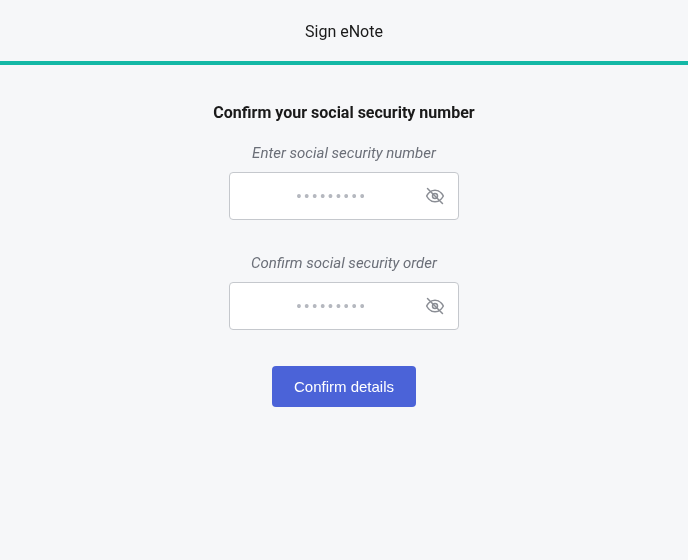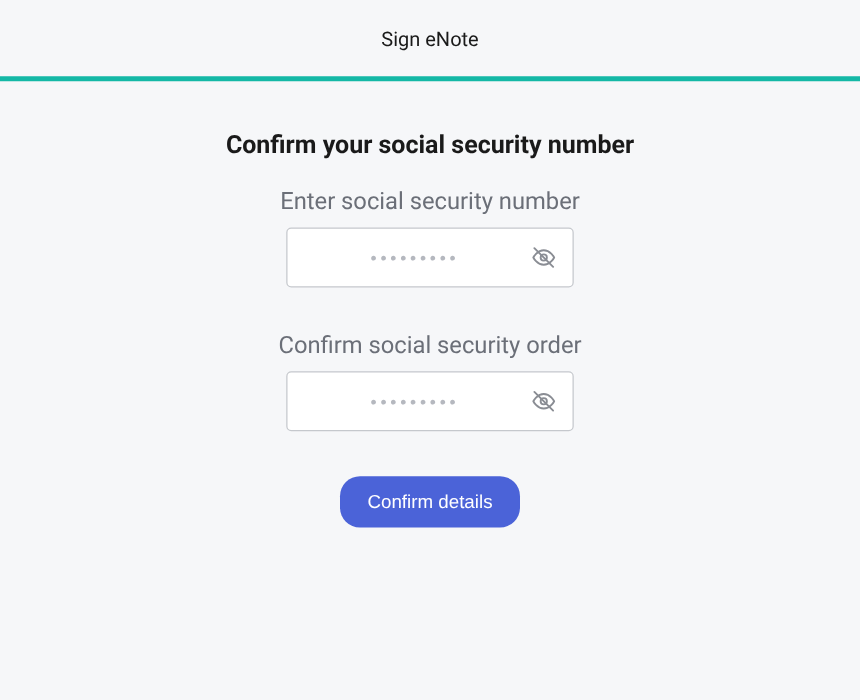--- a/index.html
+++ b/index.html
@@ -20,40 +20,41 @@
       border-bottom: 4px solid #14b8a6;
       font-size: 16px;
       color: #1a1a1a;
       font-weight: 400;
     }
     .content {
       padding: 38px 50px 0 50px;
       text-align: center;
     }
     .title {
-      font-size: 20px;
+      font-size: 16px;
       font-weight: 700;
       color: #1a1a1a;
       margin-bottom: 22px;
     }
     .description {
       font-size: 15.5px;
       line-height: 1.55;
       color: #1a1a1a;
       margin: 0 auto 34px auto;
       max-width: 600px;
     }
     .field-group {
       margin-bottom: 34px;
     }
     .field-label {
-      font-size: 19px;
+      font-size: 15px;
       color: #6b6f78;
       margin-bottom: 10px;
       display: block;
+      font-style: italic;
     }
     .input-wrap {
       position: relative;
       width: 230px;
       margin: 0 auto;
     }
     .ssn-input {
       width: 100%;
       height: 48px;
       border: 1px solid #c5c8cd;
@@ -84,21 +85,21 @@
       height: 20px;
     }
     .eye-toggle svg {
       width: 20px;
       height: 20px;
     }
     .confirm-btn {
       background: #4b63d8;
       color: #fff;
       border: none;
-      border-radius: 16px;
+      border-radius: 4px;
       font-size: 15px;
       font-weight: 500;
       padding: 12px 22px;
       cursor: pointer;
       margin-top: 2px;
     }
   </style>
 </head>
 <body>
 

